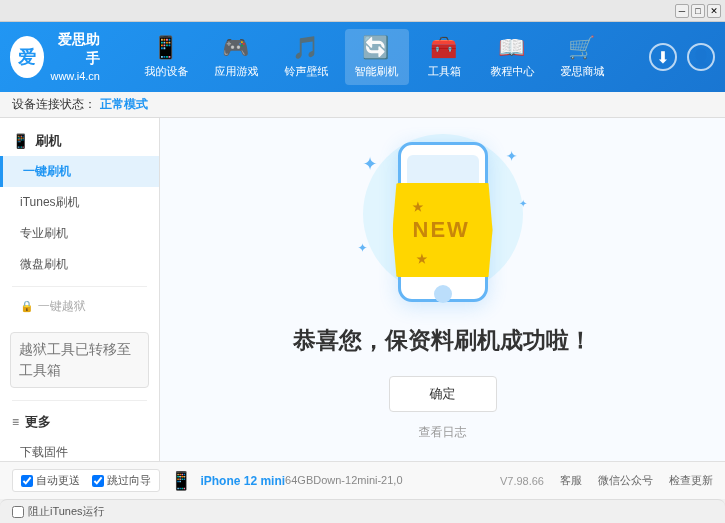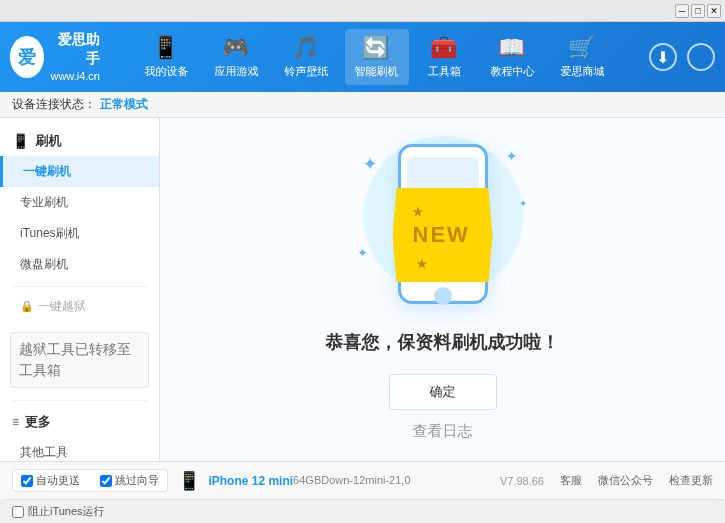--- a/index.html
+++ b/index.html
@@ -208,60 +208,60 @@
 
     
     .sparkle {
       position: absolute;
       color: #64b5f6;
       font-size: 18px;
       z-index: 6;
     }
 
     .success-text {
-      font-size: 18px;
+      font-size: 23px;
       color: #333;
       font-weight: bold;
       margin-bottom: 20px;
     }
 
     .confirm-btn {
       background: white;
       border: 1px solid #ddd;
       border-radius: 4px;
       padding: 8px 40px;
       font-size: 13px;
       color: #333;
       cursor: pointer;
       margin-bottom: 12px;
     }
 
     .secondary-link {
-      font-size: 15px;
+      font-size: 12px;
       color: #999;
       cursor: pointer;
     }
 
     
     .bottom-bar {
       height: 38px;
       background: #f8f8f8;
       border-top: 1px solid #e0e0e0;
       display: flex;
       align-items: center;
       padding: 0 12px;
       flex-shrink: 0;
     }
     .bottom-left { display: flex; align-items: center; gap: 10px; font-size: 11px; }
     .device-info { display: flex; flex-direction: row; }
     .device-name { color: #2196F3; font-weight: bold; font-size: 12px; }
     .device-detail { color: #888; font-size: 11px; }
     .device-icon { color: #555; font-size: 18px; }
 
-    .checkbox-group { display: flex; align-items: center; gap: 20px; font-size: 11px; color: #555; border: 1px solid #e0e0e0; padding: 3px 8px; border-radius: 3px; background: white; }
+    .checkbox-group { display: flex; align-items: center; gap: 12px; font-size: 11px; color: #555; border: 1px solid #e0e0e0; padding: 3px 8px; border-radius: 3px; background: white; }
     .checkbox-item { display: flex; align-items: center; gap: 3px; cursor: pointer; }
     .checkbox-item input { cursor: pointer; width: 12px; height: 12px; }
 
     .bottom-right { margin-left: auto; display: flex; align-items: center; gap: 16px; font-size: 11px; color: #666; }
     .bottom-right span { cursor: pointer; }
     .version-text { color: #999; }
 
     .stop-itunes { display: flex; align-items: center; gap: 4px; font-size: 11px; color: #555; cursor: pointer; }
     .stop-itunes input { cursor: pointer; width: 12px; height: 12px; }
   </style>
@@ -331,22 +331,22 @@
 
   <div class="content-area">
 
     <div class="sidebar">
       <div class="sidebar-section-title">
         <span class="sidebar-section-icon">📱</span>
         <span>刷机</span>
       </div>
 
       <div class="sidebar-item active">一键刷机</div>
+      <div class="sidebar-item">iTunes刷机</div>
       <div class="sidebar-item">专业刷机</div>
-      <div class="sidebar-item">iTunes刷机</div>
       <div class="sidebar-item">微盘刷机</div>
 
       <div class="sidebar-divider"></div>
 
       <div class="sidebar-greyed">
         <span class="lock-icon">🔒</span>
         <span>一键越狱</span>
       </div>
 
       <div class="sidebar-info-box">
@@ -354,21 +354,20 @@
 工具箱</span>
       </div>
 
       <div class="sidebar-divider"></div>
 
       <div class="sidebar-section-title">
         <span style="color:#666; font-size:12px;">≡</span>
         <span>更多</span>
       </div>
 
-      <div class="sidebar-item">其他工具</div>
       <div class="sidebar-item">下载固件</div>
 
     </div>
 
     <div class="main-content">
 
       <div class="success-illustration">
 
         <div class="circle-bg"></div>
 

